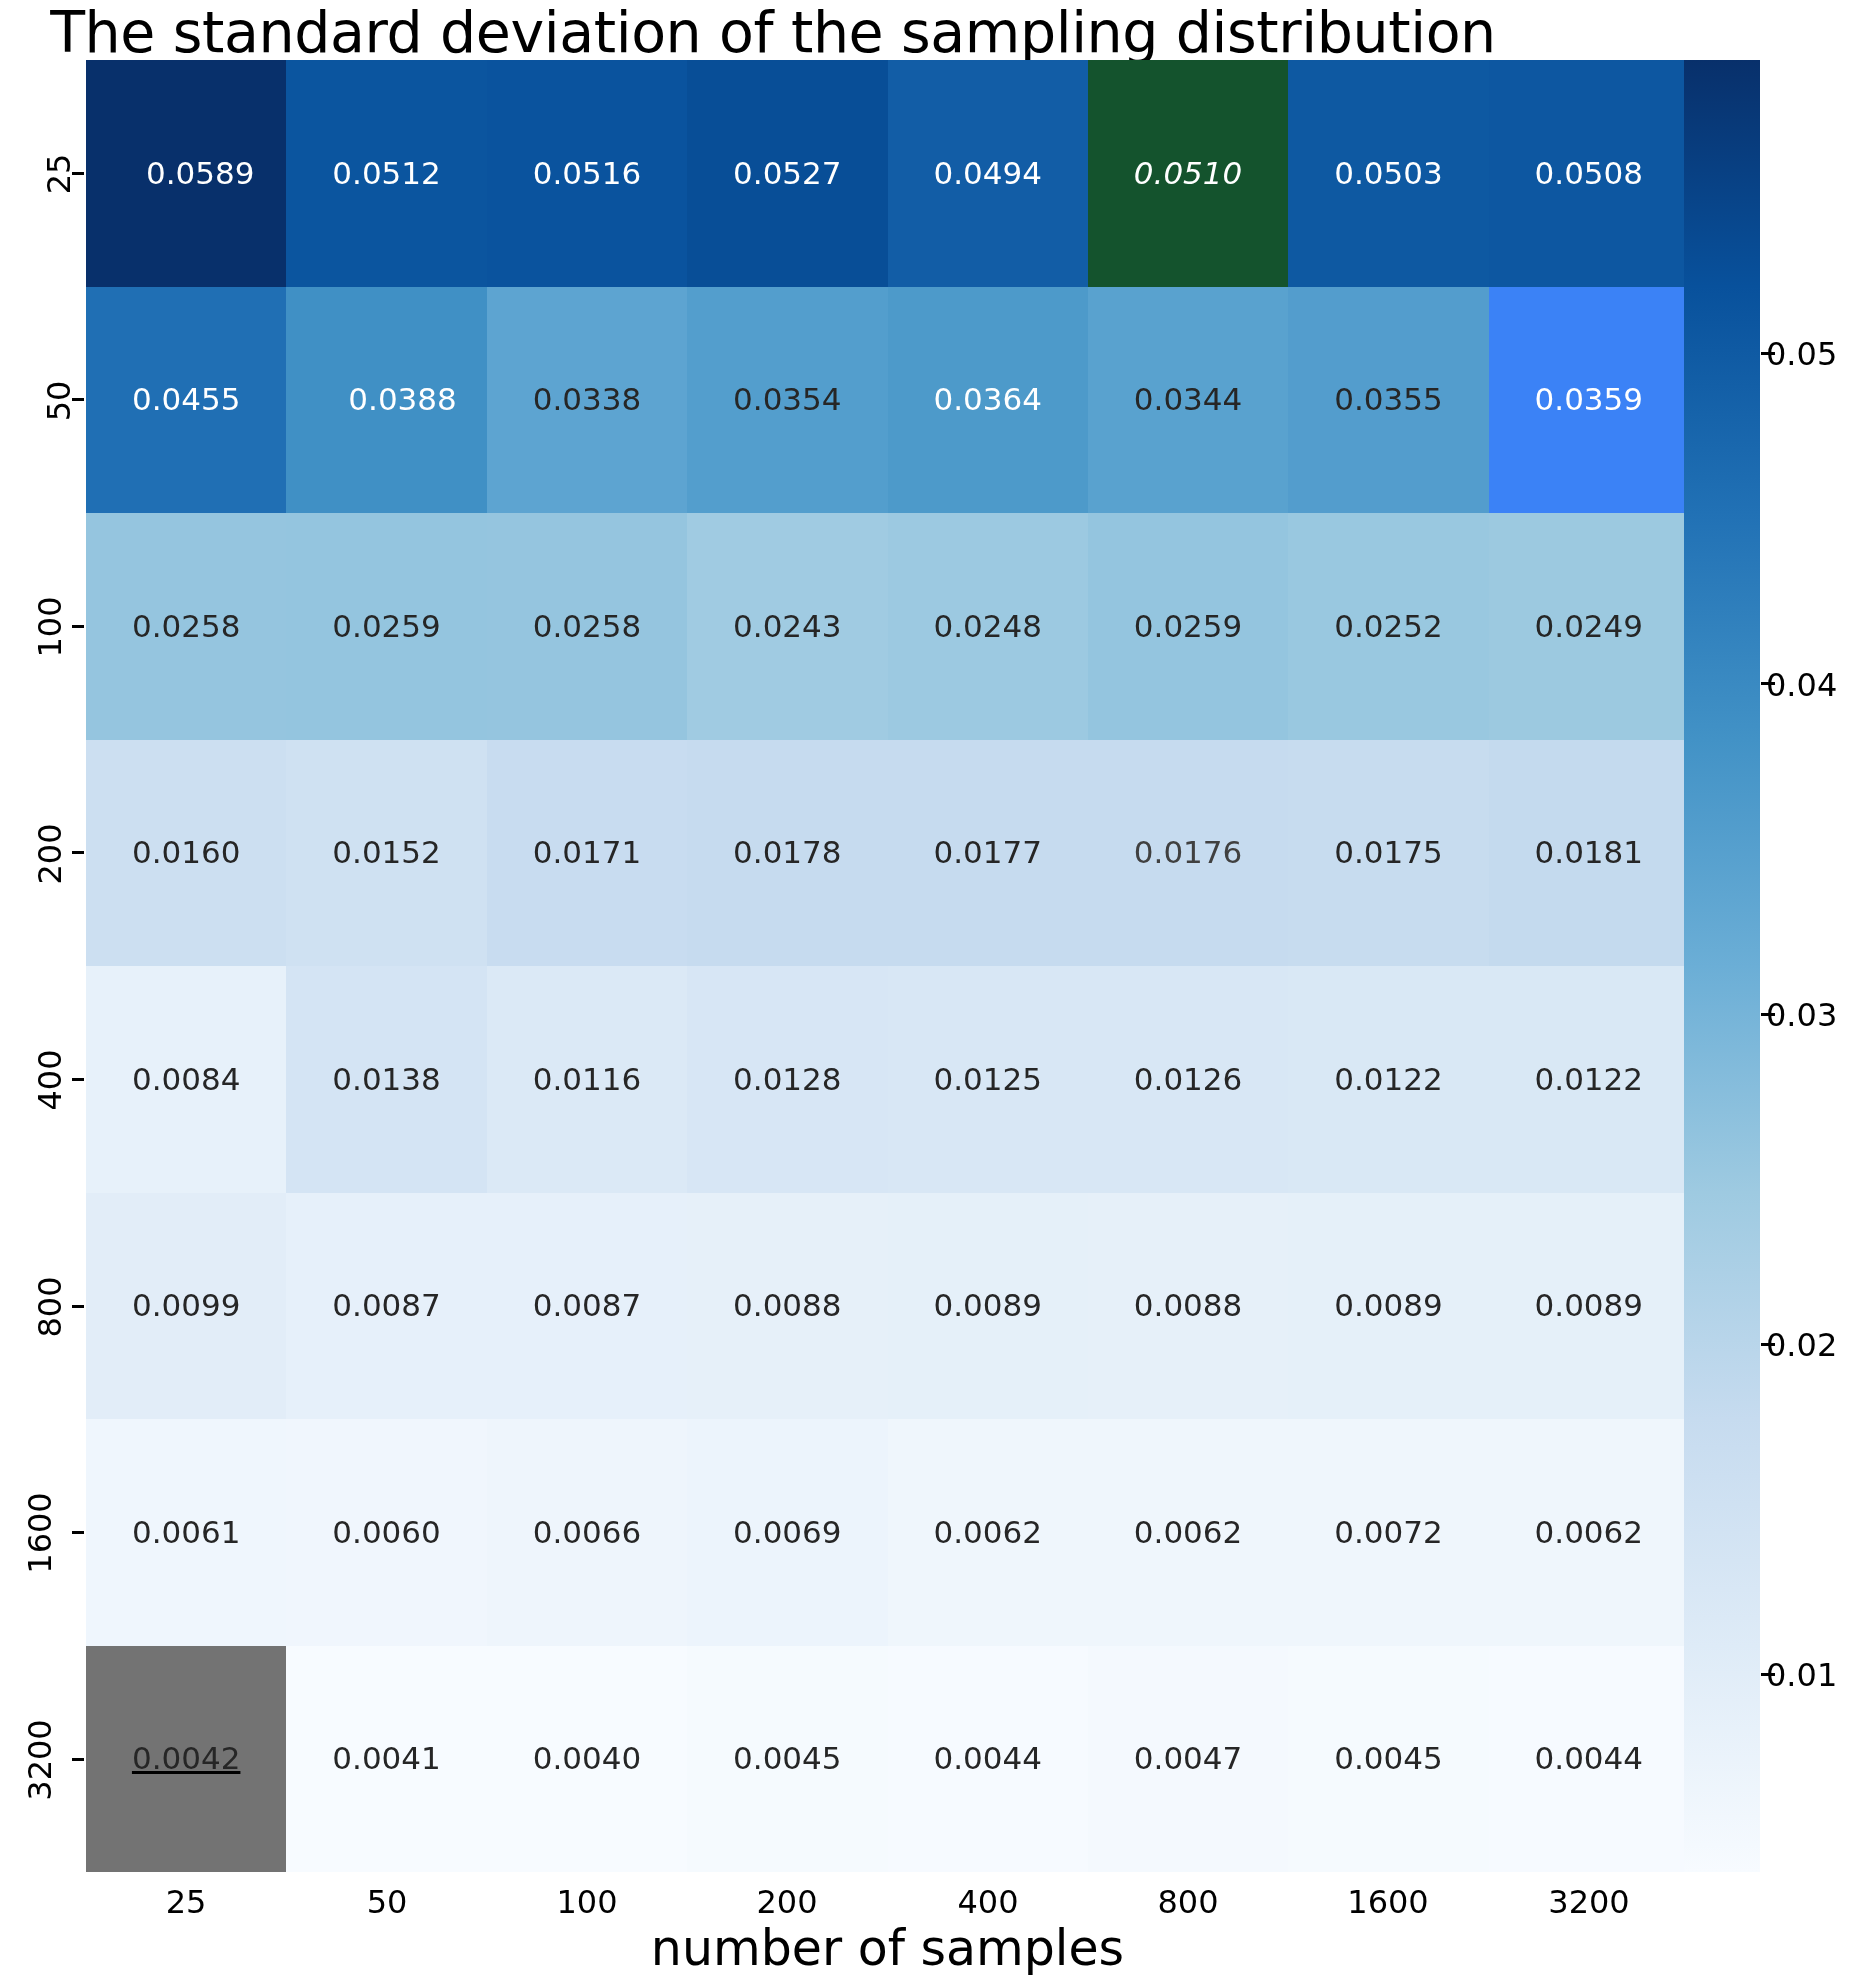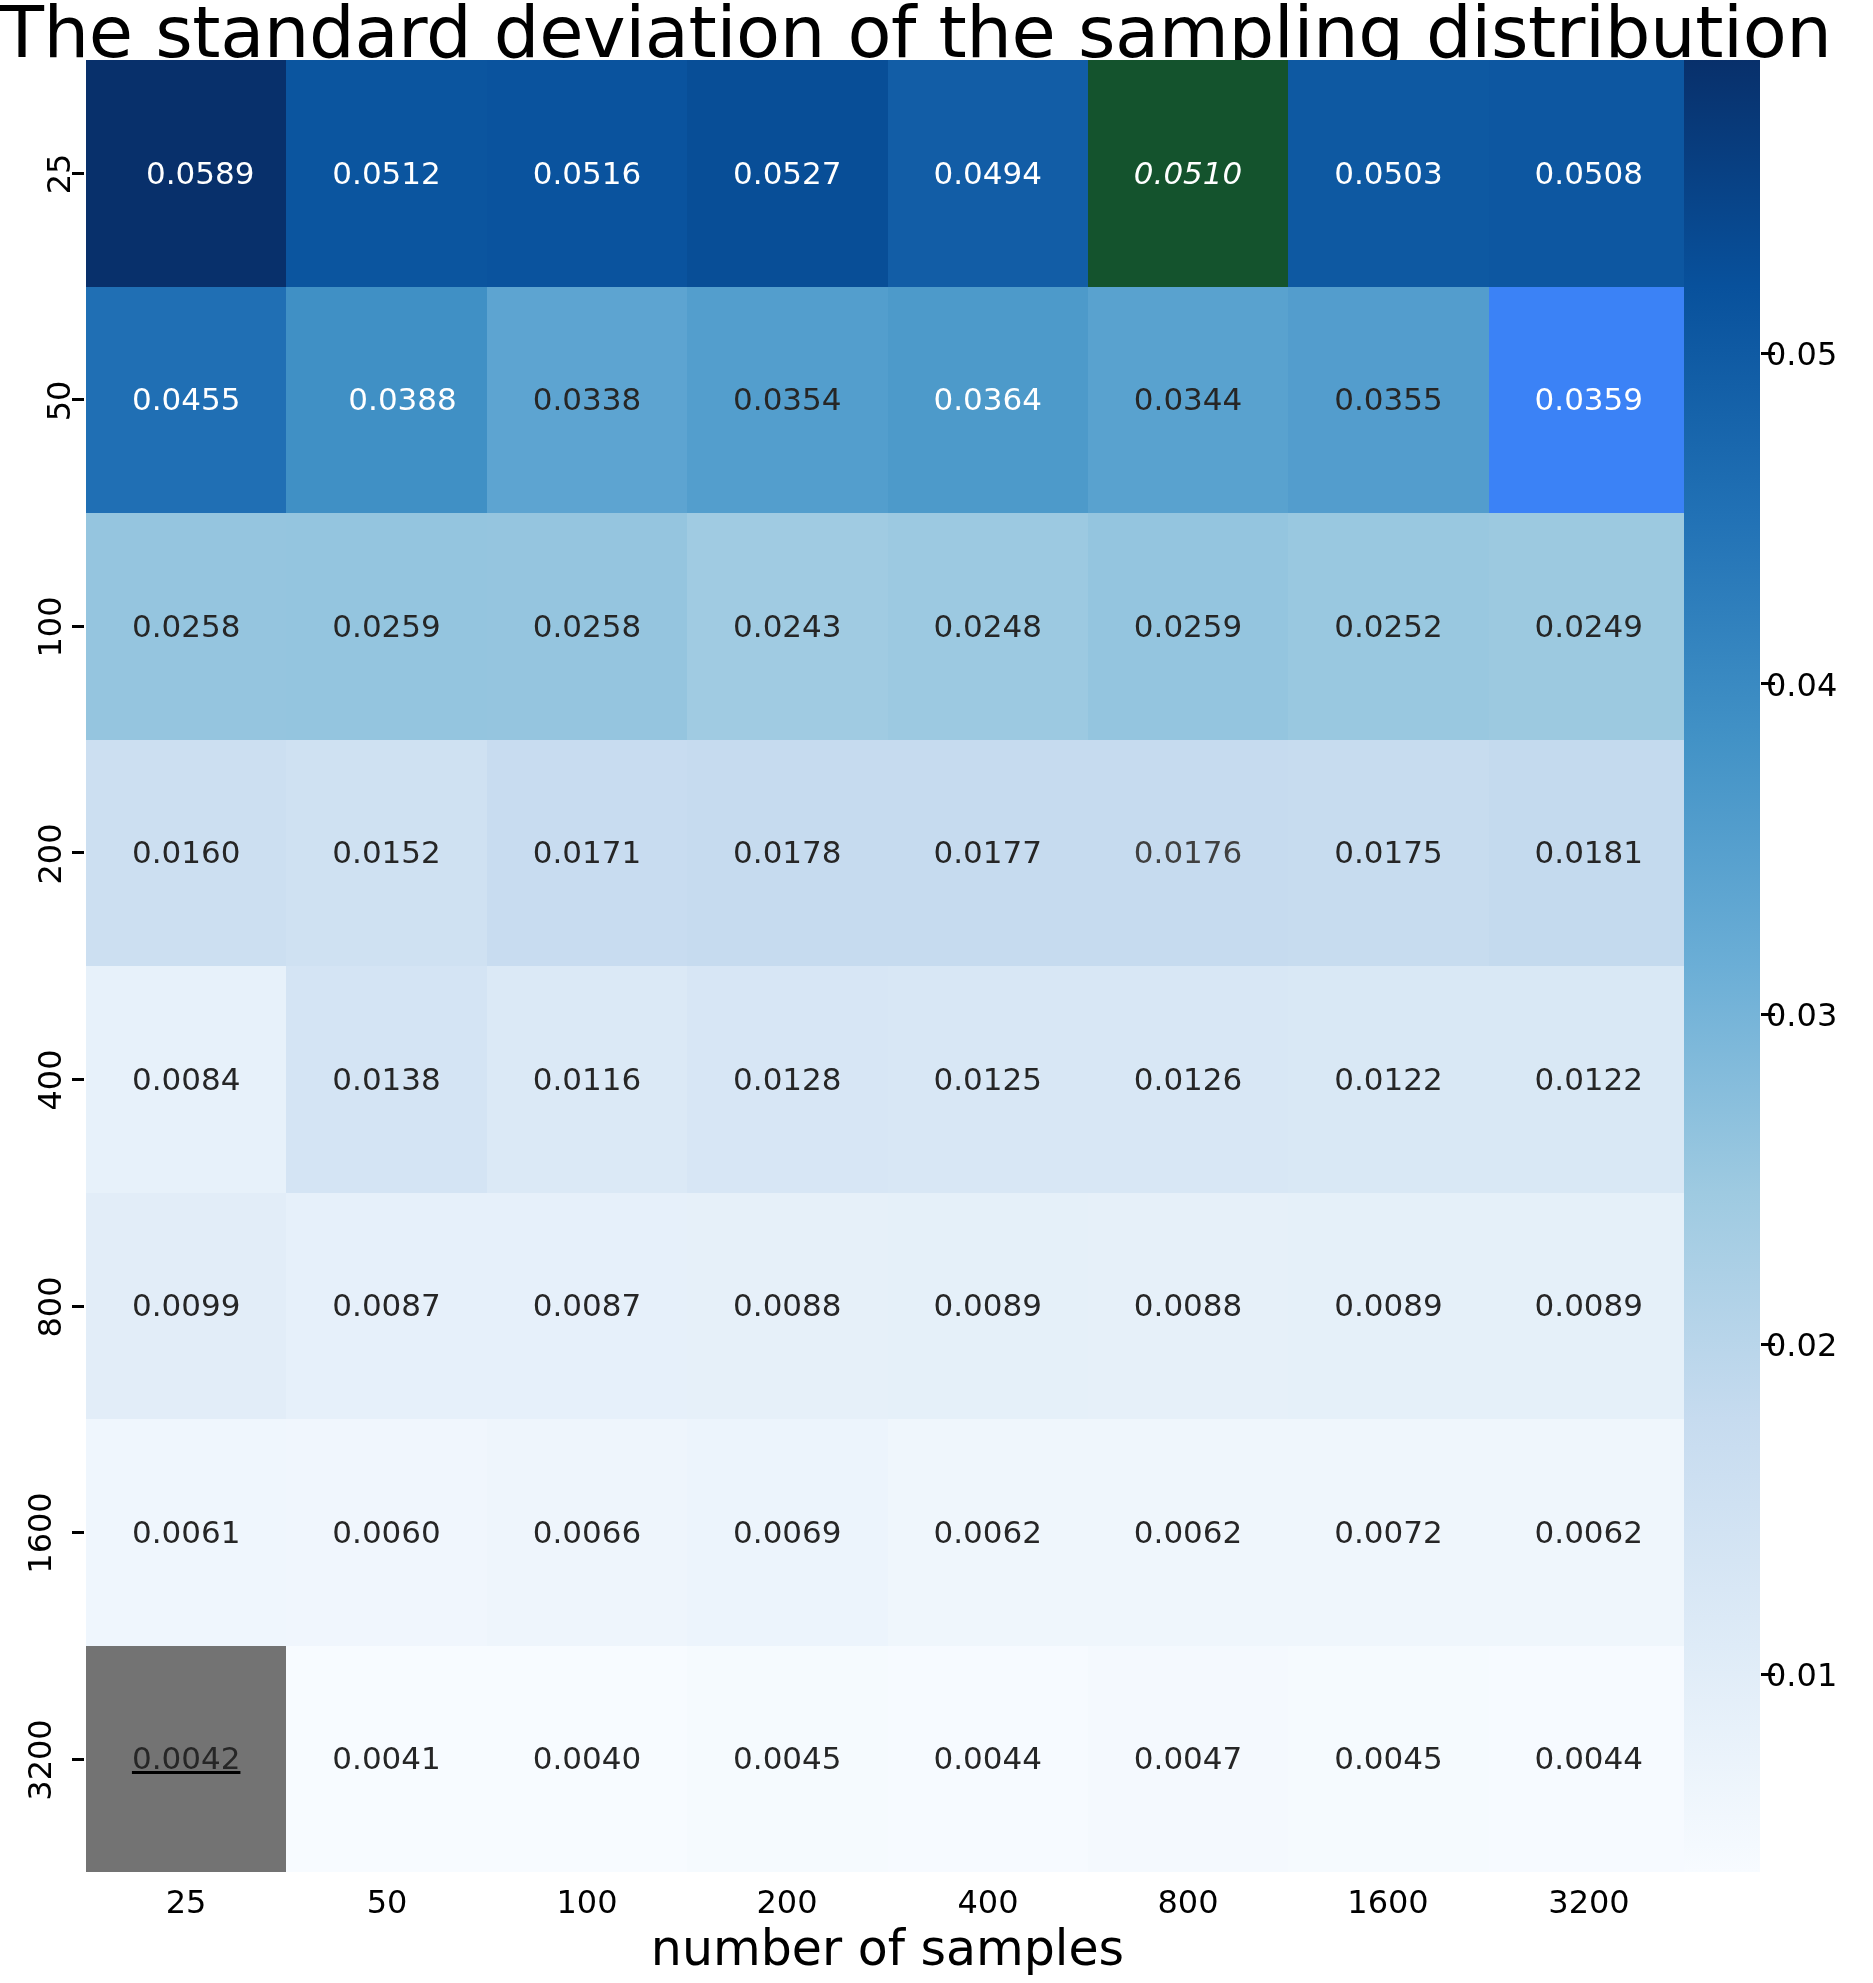--- a/index.html
+++ b/index.html
@@ -9,21 +9,21 @@
     color:#000;
     overflow:hidden;
   }
   #root{position:relative;width:1874px;height:1983px;}
 
   
   .chart-title{
     position:absolute;
     left:0;top:1.5px;width:1546px;
     text-align:center;
-    font-size:72px;
+    font-size:57px;
     line-height:60px;
     letter-spacing:-0.4px;
     white-space:nowrap;
     color:#000;
   }
   .heat-grid{
     position:absolute;
     left:86px;top:60px;
     width:1603px;height:1812px;
     display:grid;

